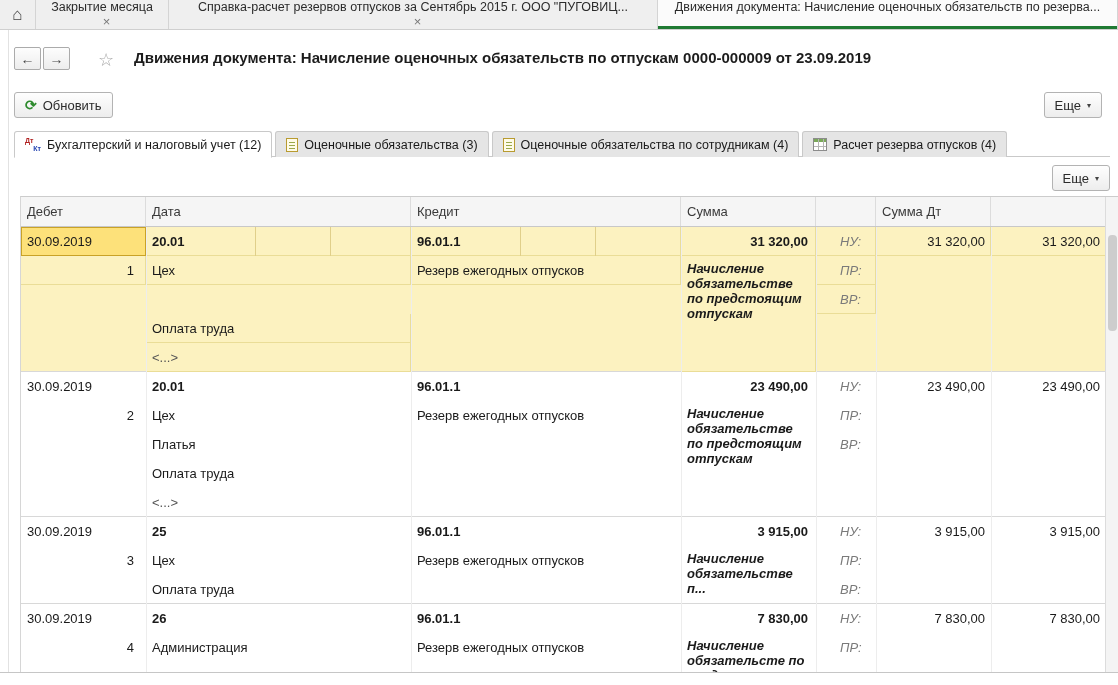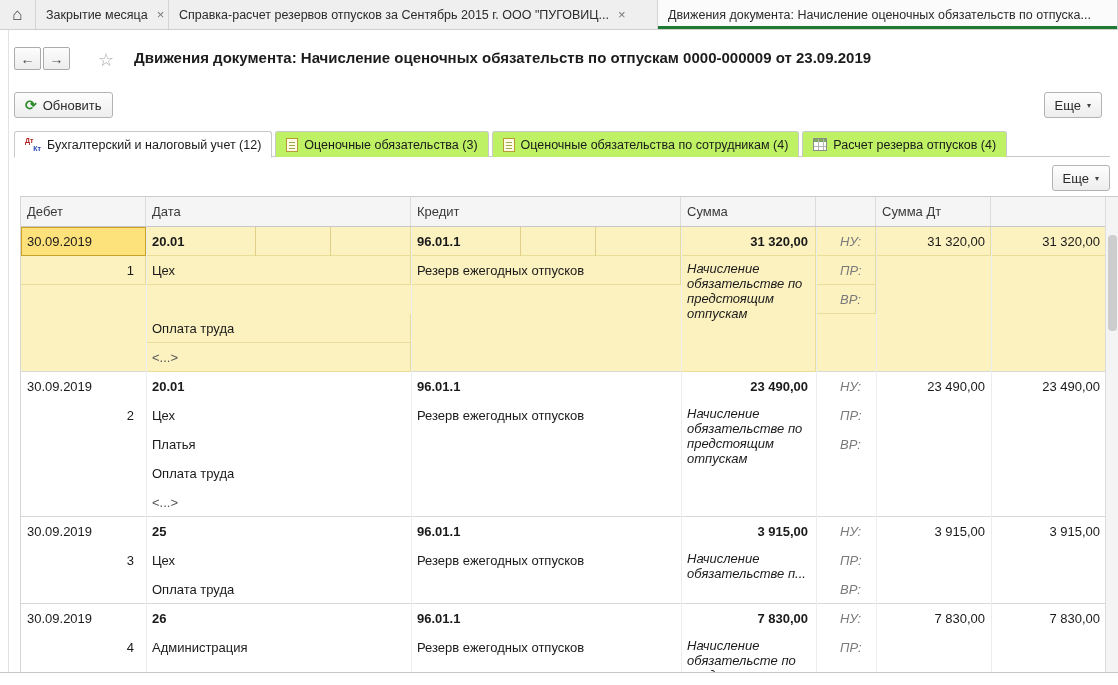--- a/index.html
+++ b/index.html
@@ -6,21 +6,21 @@
   html,body { width:1118px; height:685px; overflow:hidden; background:#fff;
     font-family:"Liberation Sans", sans-serif; font-size:13px; color:#1a1a1a; }
 
   
   .topbar { position:absolute; left:0; top:0; width:1118px; height:30px;
     background:#efefef; border-bottom:1px solid #cfcfcf; display:flex; }
   .home-tab { width:36px; height:100%; display:flex; align-items:center; justify-content:center;
     border-right:1px solid #d4d4d4; font-size:17px; color:#444; cursor:default; }
   .wtab { position:relative; height:100%; display:flex; align-items:center;
     padding:0 10px; border-right:1px solid #d4d4d4; white-space:nowrap; overflow:hidden;
-    font-size:12.5px; color:#2b2b2b; background:#efefef; }
+    font-size:12.5px; color:#2b2b2b; background:#efefef;flex-direction:column; }
   .wtab.active { background:#fbfbfb; }
   .wtab .close { margin-left:9px; color:#777; font-size:13px; }
   .wtab .indicator { position:absolute; left:0; right:0; bottom:0; height:3px; background:#1f7a33; }
   .wtab-1 { width:133px; } .wtab-2 { width:489px; } .wtab-3 { width:460px; }
 
   
   .navrow { position:absolute; left:0; top:30px; width:1118px; height:52px; }
   .navbtn { position:absolute; top:17px; width:27px; height:23px; border:1px solid #ababab;
     border-radius:2px; background:linear-gradient(#fdfdfd,#ededed); color:#444;
     display:flex; align-items:center; justify-content:center; font-size:14px; }
@@ -36,21 +36,21 @@
   .refresh-btn { position:absolute; left:14px; top:2px; }
   .refresh-glyph { color:#2e8b2e; font-weight:bold; font-size:14px; }
   .more-top { position:absolute; right:16px; top:2px; }
   .caret { font-size:8px; color:#444; }
 
   
   .vtabs { position:absolute; left:14px; top:131px; width:1096px; height:26px;
     display:flex; align-items:flex-start; border-bottom:1px solid #c9c9c9; }
   .vtab { height:26px; display:flex; align-items:center; gap:6px; padding:0 10px;
     border:1px solid #c9c9c9; border-bottom:none; border-radius:3px 3px 0 0;
-    background:#bef264; margin-right:3px; font-size:12.5px; white-space:nowrap; }
+    background:#e5e5e5; margin-right:3px; font-size:12.5px; white-space:nowrap; }
   .vtab.active { background:#fff; height:27px; margin-bottom:-1px; border-bottom:1px solid #fff; }
   .dtkt-icon { position:relative; width:16px; height:15px; font-size:7px; font-weight:bold; line-height:7px; }
   .dtkt-icon .dt { position:absolute; left:0; top:0; color:#b02020; }
   .dtkt-icon .kt { position:absolute; right:0; bottom:0; color:#2040b0; }
   .doc-icon { width:12px; height:14px; border:1px solid #b89b30; background:#fffbe8; position:relative; }
   .doc-icon i { position:absolute; left:2px; right:2px; height:1px; background:#9aa84a; }
   .doc-icon i:nth-child(1){top:3px} .doc-icon i:nth-child(2){top:6px} .doc-icon i:nth-child(3){top:9px}
   .grid-icon { width:14px; height:13px; border:1px solid #8c8c8c; background:#fff; position:relative; }
   .grid-icon .hd { position:absolute; left:0; right:0; top:0; height:3px; background:#7aa85a; }
   .grid-icon .v { position:absolute; top:0; bottom:0; width:1px; background:#b5b5b5; left:4px; }
@@ -77,21 +77,21 @@
   .g11{grid-area:1/1} .g21{grid-area:2/1} .g12{grid-area:1/2} .g22{grid-area:2/2}
   .g32{grid-area:3/2} .g42{grid-area:4/2} .g52{grid-area:5/2} .g13{grid-area:1/3}
   .g23{grid-area:2/3} .g14{grid-area:1/4} .g15{grid-area:1/5} .g25{grid-area:2/5}
   .g35{grid-area:3/5} .g16{grid-area:1/6} .g17{grid-area:1/7}
   .desc5{grid-area:2/4/6/5} .desc3{grid-area:2/4/4/5}
   .acct { font-weight:bold; }
   .num { text-align:right; padding-right:12px; }
   .sum { font-weight:bold; text-align:right; padding-right:8px; }
   .val { text-align:right; padding-right:6px; }
   .tax { font-style:italic; color:#7a7a7a; padding-left:24px; }
-  .desc { font-style:italic; line-height:15px; padding:5px 6px; white-space:normal; overflow:hidden; }
+  .desc { font-style:italic; line-height:15px; padding:5px 6px; white-space:normal; overflow:hidden;font-weight:bold; }
   .dots { color:#555; }
 
   .entry.selected { background:#fcf2c0; }
   .selected .c { box-shadow:inset -1px -1px 0 #eadd97; }
   .sel-cell { background:#fde17a; box-shadow:inset 0 0 0 1px #c9a227 !important; }
   .split { display:flex; padding:0; }
   .split .box { display:block; height:100%; padding-left:6px; overflow:hidden; }
   .split .b1 { width:110px; border-right:1px solid #e0cf8a; font-weight:bold; }
   .split .b2 { width:75px; border-right:1px solid #e0cf8a; }
   .split .b3 { flex:1; }
@@ -113,21 +113,21 @@
   </div>
   <div class="wtab wtab-1">
     <span>Закрытие месяца</span>
     <span class="close">×</span>
   </div>
   <div class="wtab wtab-2">
     <span>Справка-расчет резервов отпусков за Сентябрь 2015 г. ООО "ПУГОВИЦ...</span>
     <span class="close">×</span>
   </div>
   <div class="wtab wtab-3 active">
-    <span>Движения документа: Начисление оценочных обязательств по отпуска...</span>
+    <span>Движения документа: Начисление оценочных обязательств по резерва...</span>
     <div class="indicator"></div>
   </div>
 </div>
 
 <div class="navrow">
   <div class="navbtn back">
     <span>←</span>
   </div>
   <div class="navbtn fwd">
     <span>→</span>

